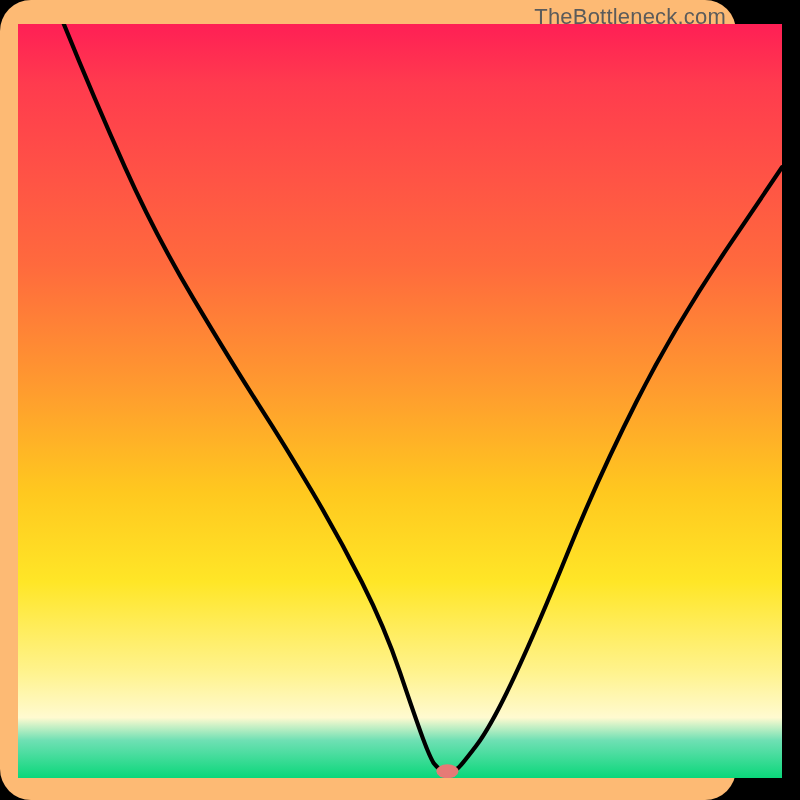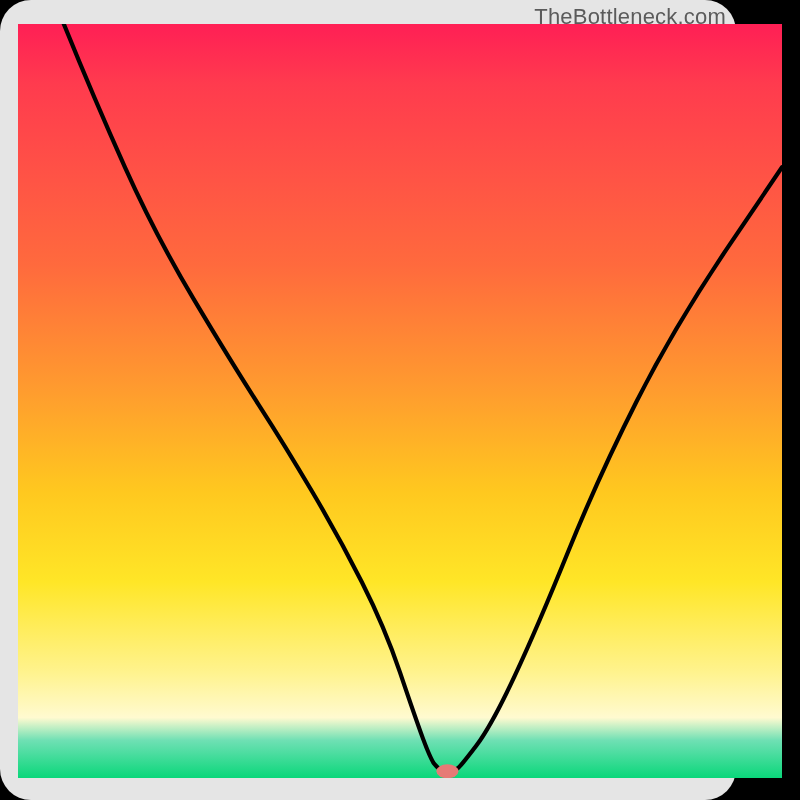--- a/index.html
+++ b/index.html
@@ -7,21 +7,21 @@
     padding: 0;
     width: 800px;
     height: 800px;
     background: #000;
     font-family: Arial, Helvetica, sans-serif;
   }
   .stage {
     position: relative;
     width: 736px;
     height: 800px;
-    background: #e5e5e5;
+    background: #fdba74;
     border-radius: 31px;
   }
   .watermark {
     position: absolute;
     top: 4px;
     right: 10px;
     color: #5b5b5b;
     font-size: 22px;
     font-weight: 500;
     letter-spacing: 0.2px;

